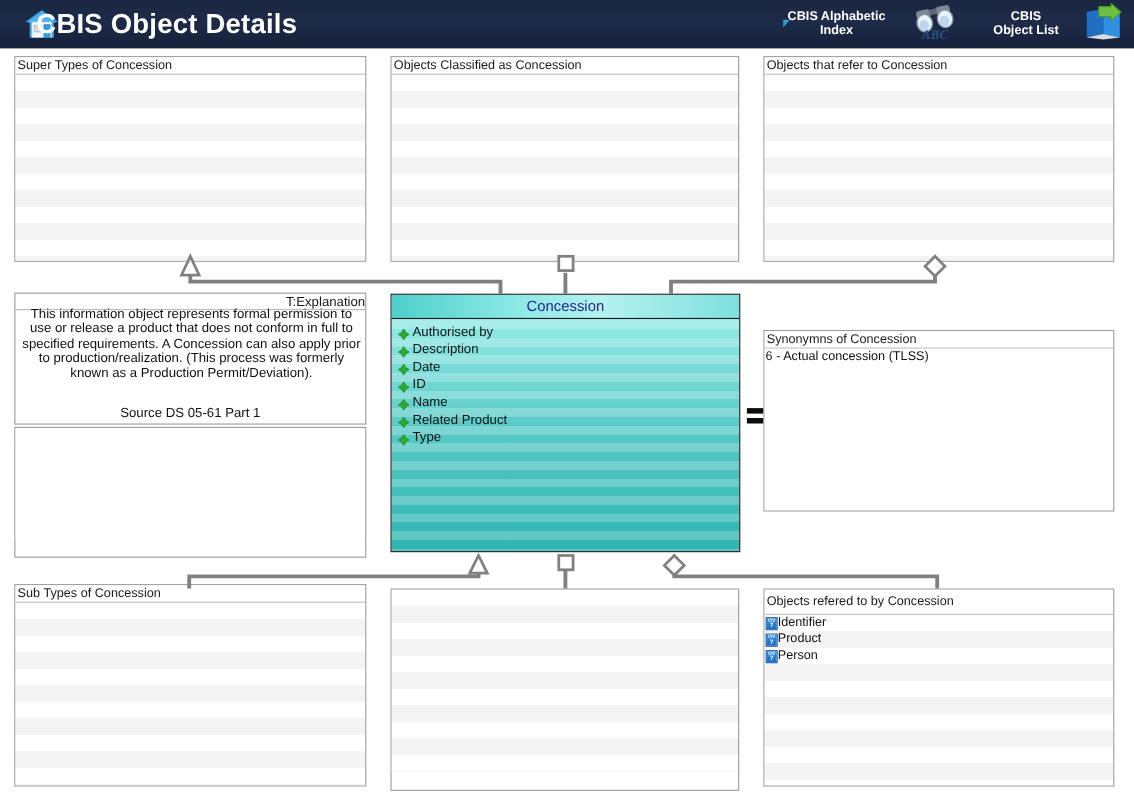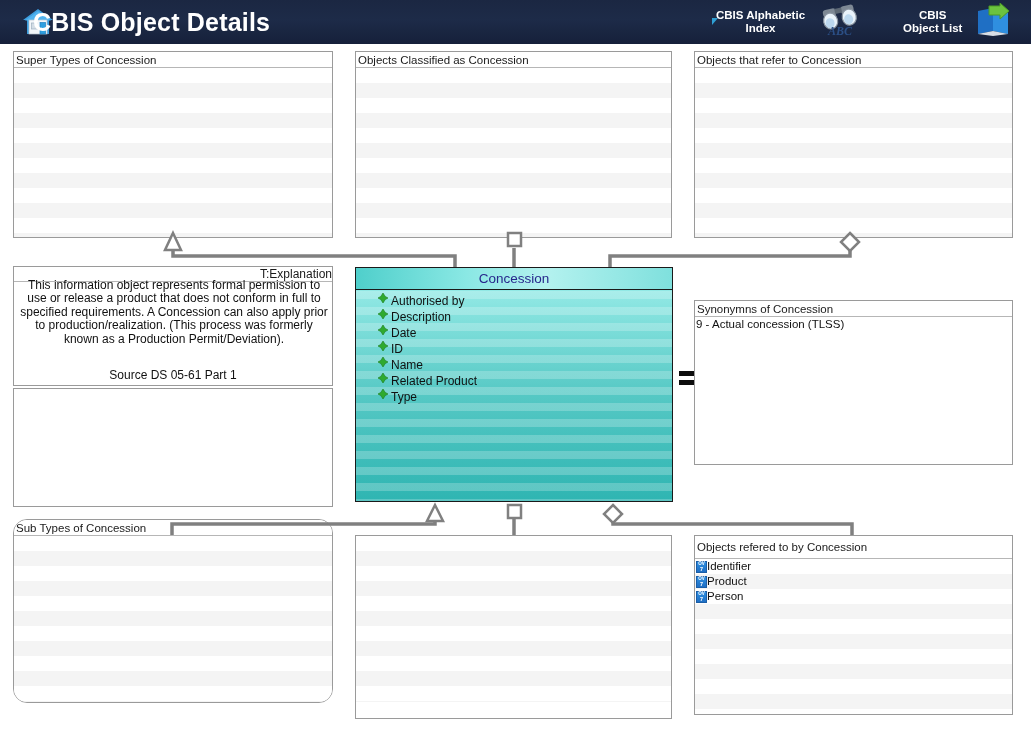--- a/index.html
+++ b/index.html
@@ -34,21 +34,21 @@
     font-weight: bold;
     letter-spacing: 0.2px;
     margin-left: 33px;
   }
   .hdr-btn {
     position: absolute;
     top: 0;
     height: 44px;
     display: flex;
     align-items: center;
-    gap: 13px;
+    gap: 23px;
   }
   .hdr-btn-label {
     color: #ffffff;
     font-size: 11.5px;
     font-weight: bold;
     line-height: 13px;
     text-align: center;
     white-space: pre-line;
   }
   #home-icon-wrap {
@@ -194,21 +194,21 @@
     line-height: 15px;
     border-bottom: 1px solid #b6b6b6;
     box-sizing: border-box;
     height: 16px;
   }
 
   
   #panel-synonyms { left: 694px; top: 300px; width: 319px; height: 165px; }
 
   
-  #panel-sub-types      { left: 13px;  top: 519px; width: 320px; height: 184px; border-radius: 14px; }
+  #panel-sub-types      { left: 13px;  top: 531px; width: 320px; height: 184px; }
   #panel-classifications{ left: 355px; top: 535px; width: 317px; height: 184px; }
   #panel-refered-by     { left: 694px; top: 535px; width: 319px; height: 180px; }
 
   
   #class-box {
     position: absolute;
     left: 355px; top: 267px;
     width: 318px; height: 235px;
     border: 1px solid #1a1a1a;
     box-sizing: border-box;
@@ -239,23 +239,23 @@
       );
     padding-top: 2px;
     box-sizing: border-box;
   }
   .attr-row {
     position: relative;
     height: 16px;
     line-height: 16px;
     font-size: 12px;
     color: #111111;
-    padding-left: 22px;
+    padding-left: 6px;
     display: flex;
-    align-items: flex-start;
+    align-items: flex-end;
   }
   .attr-bullet {
     display: inline-block;
     width: 10px; height: 10px;
     margin-right: 3px;
     position: relative;
     flex: 0 0 auto;
   }
   .attr-bullet svg { display: block; }
 
@@ -427,21 +427,21 @@
 
 <div id="equals-sign">
   <div class="bar b1"></div>
   <div class="bar b2"></div>
 </div>
 
 <div class="panel" id="panel-synonyms">
   <div class="panel-head">Synonymns  of Concession</div>
   <div class="panel-body plain" style="height:147px;">
     <div class="row-item">
-      <span>9 - Actual concession (TLSS)</span>
+      <span>6 - Actual concession (TLSS)</span>
     </div>
   </div>
 </div>
 
 <div class="panel" id="panel-sub-types">
   <div class="panel-head">Sub Types of Concession</div>
   <div class="panel-body" style="height:166px;"></div>
 </div>
 
 <div class="panel" id="panel-classifications">

